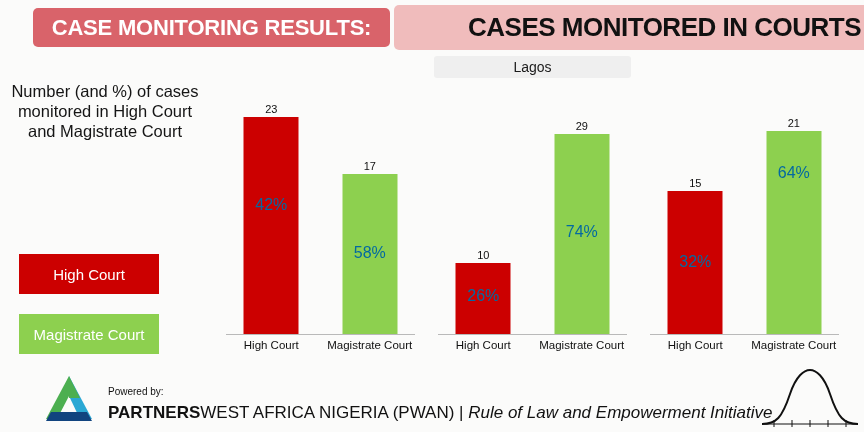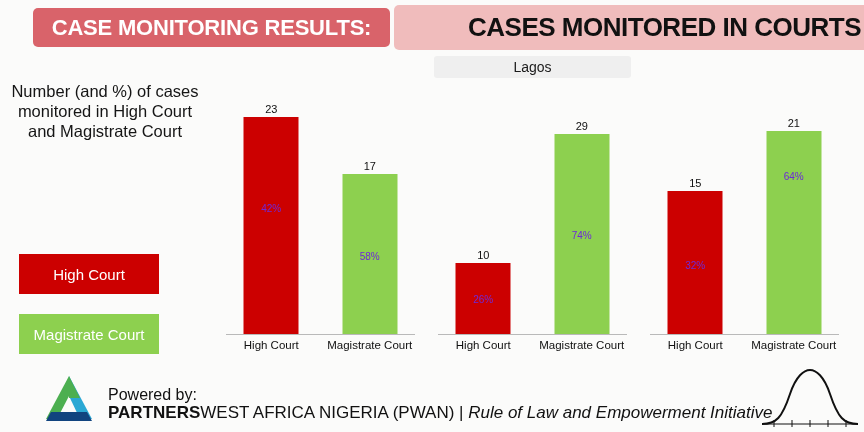--- a/index.html
+++ b/index.html
@@ -157,22 +157,22 @@
     left: 50%;
     transform: translateX(-50%);
     font-size: 11px;
     color: #0f0f0f;
     white-space: nowrap;
   }
   .bar-pct {
     position: absolute;
     left: 50%;
     transform: translateX(-50%);
-    font-size: 10px;
-    color: #6d28d9;
+    font-size: 16px;
+    color: #0369a1;
     white-space: nowrap;
   }
   .cat-labels {
     position: absolute;
     left: 0; top: 283px;
     width: 100%;
     display: flex;
   }
   .cat-labels span {
     flex: 1 1 50%;
@@ -189,21 +189,21 @@
     height: 70px;
   }
   #pwan-logo {
     position: absolute;
     left: 40px; top: 12px;
     width: 58px; height: 52px;
   }
   #footer-powered {
     position: absolute;
     left: 108px; top: 24px;
-    font-size: 16px;
+    font-size: 10px;
     color: #111111;
   }
   #footer-org {
     position: absolute;
     left: 108px; top: 41px;
     font-size: 17px;
     color: #111111;
     white-space: nowrap;
   }
   #footer-org .bold { font-weight: bold; }

